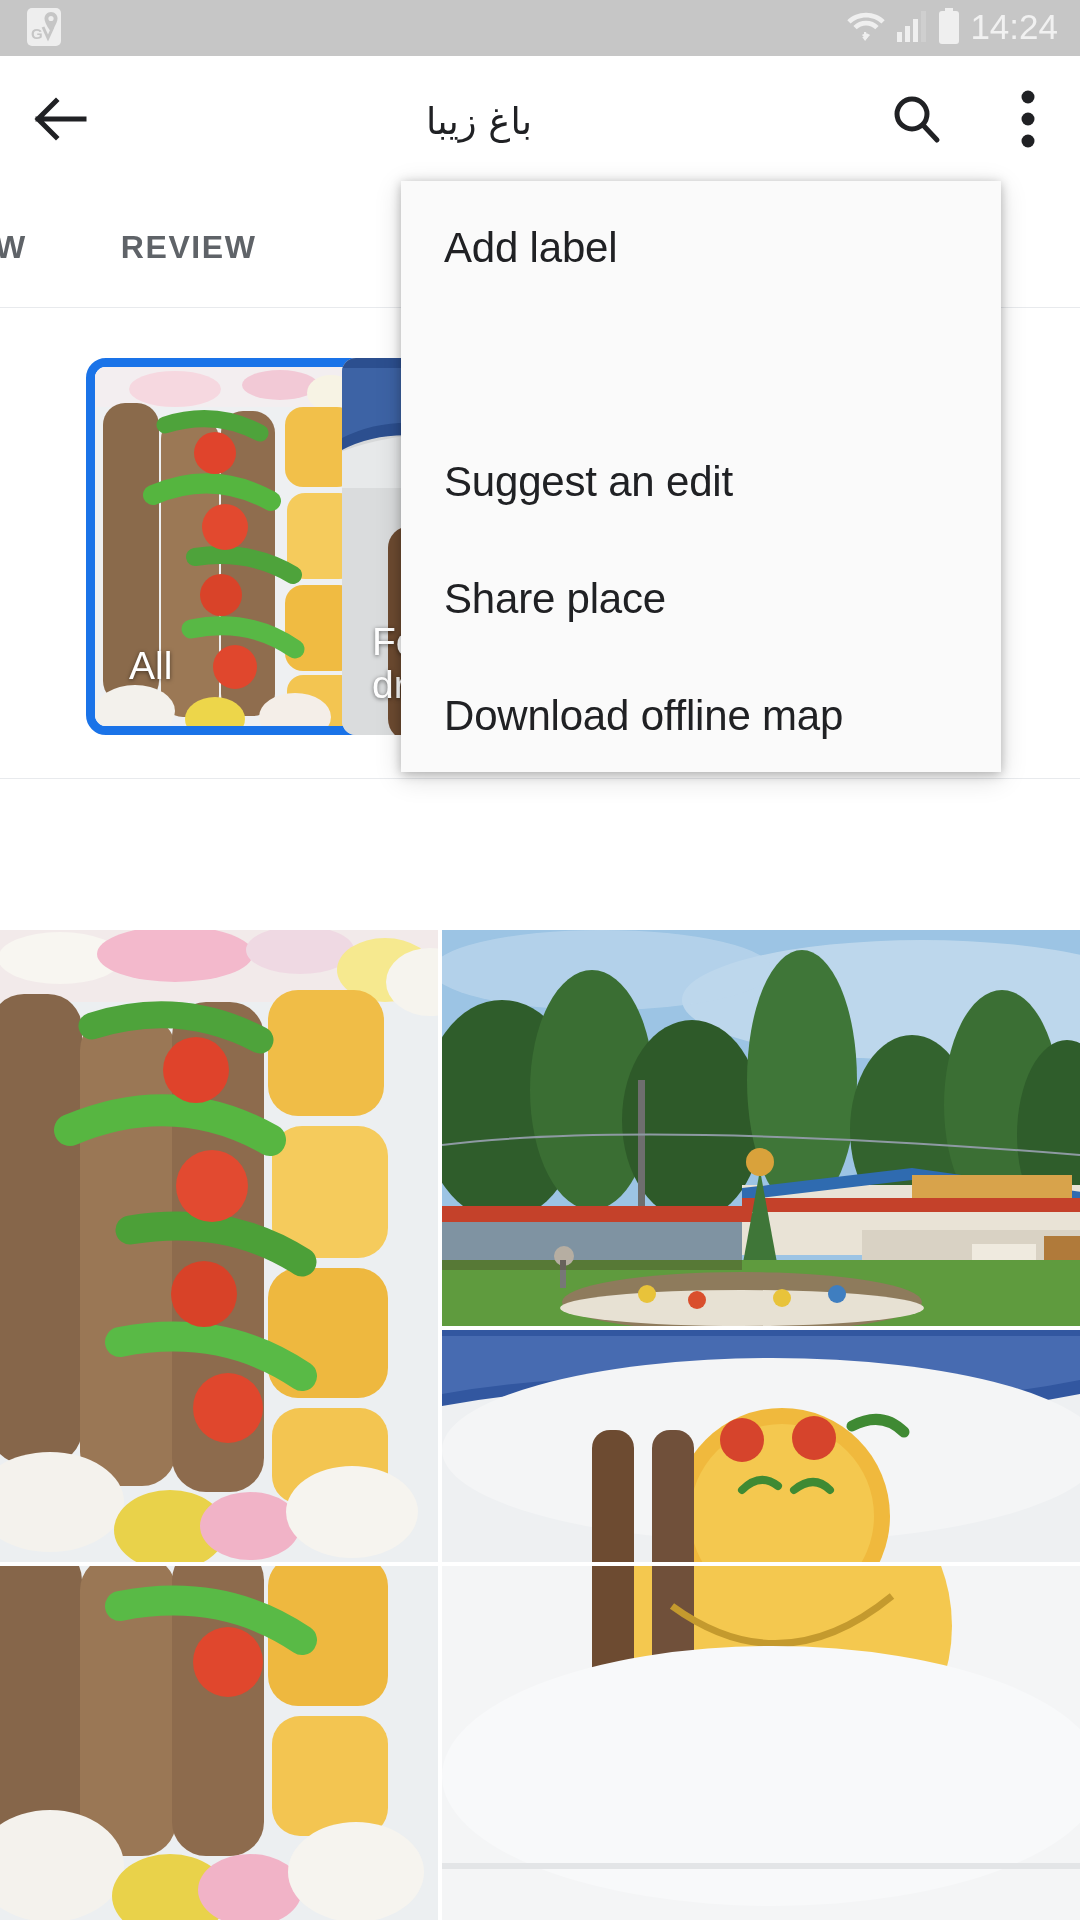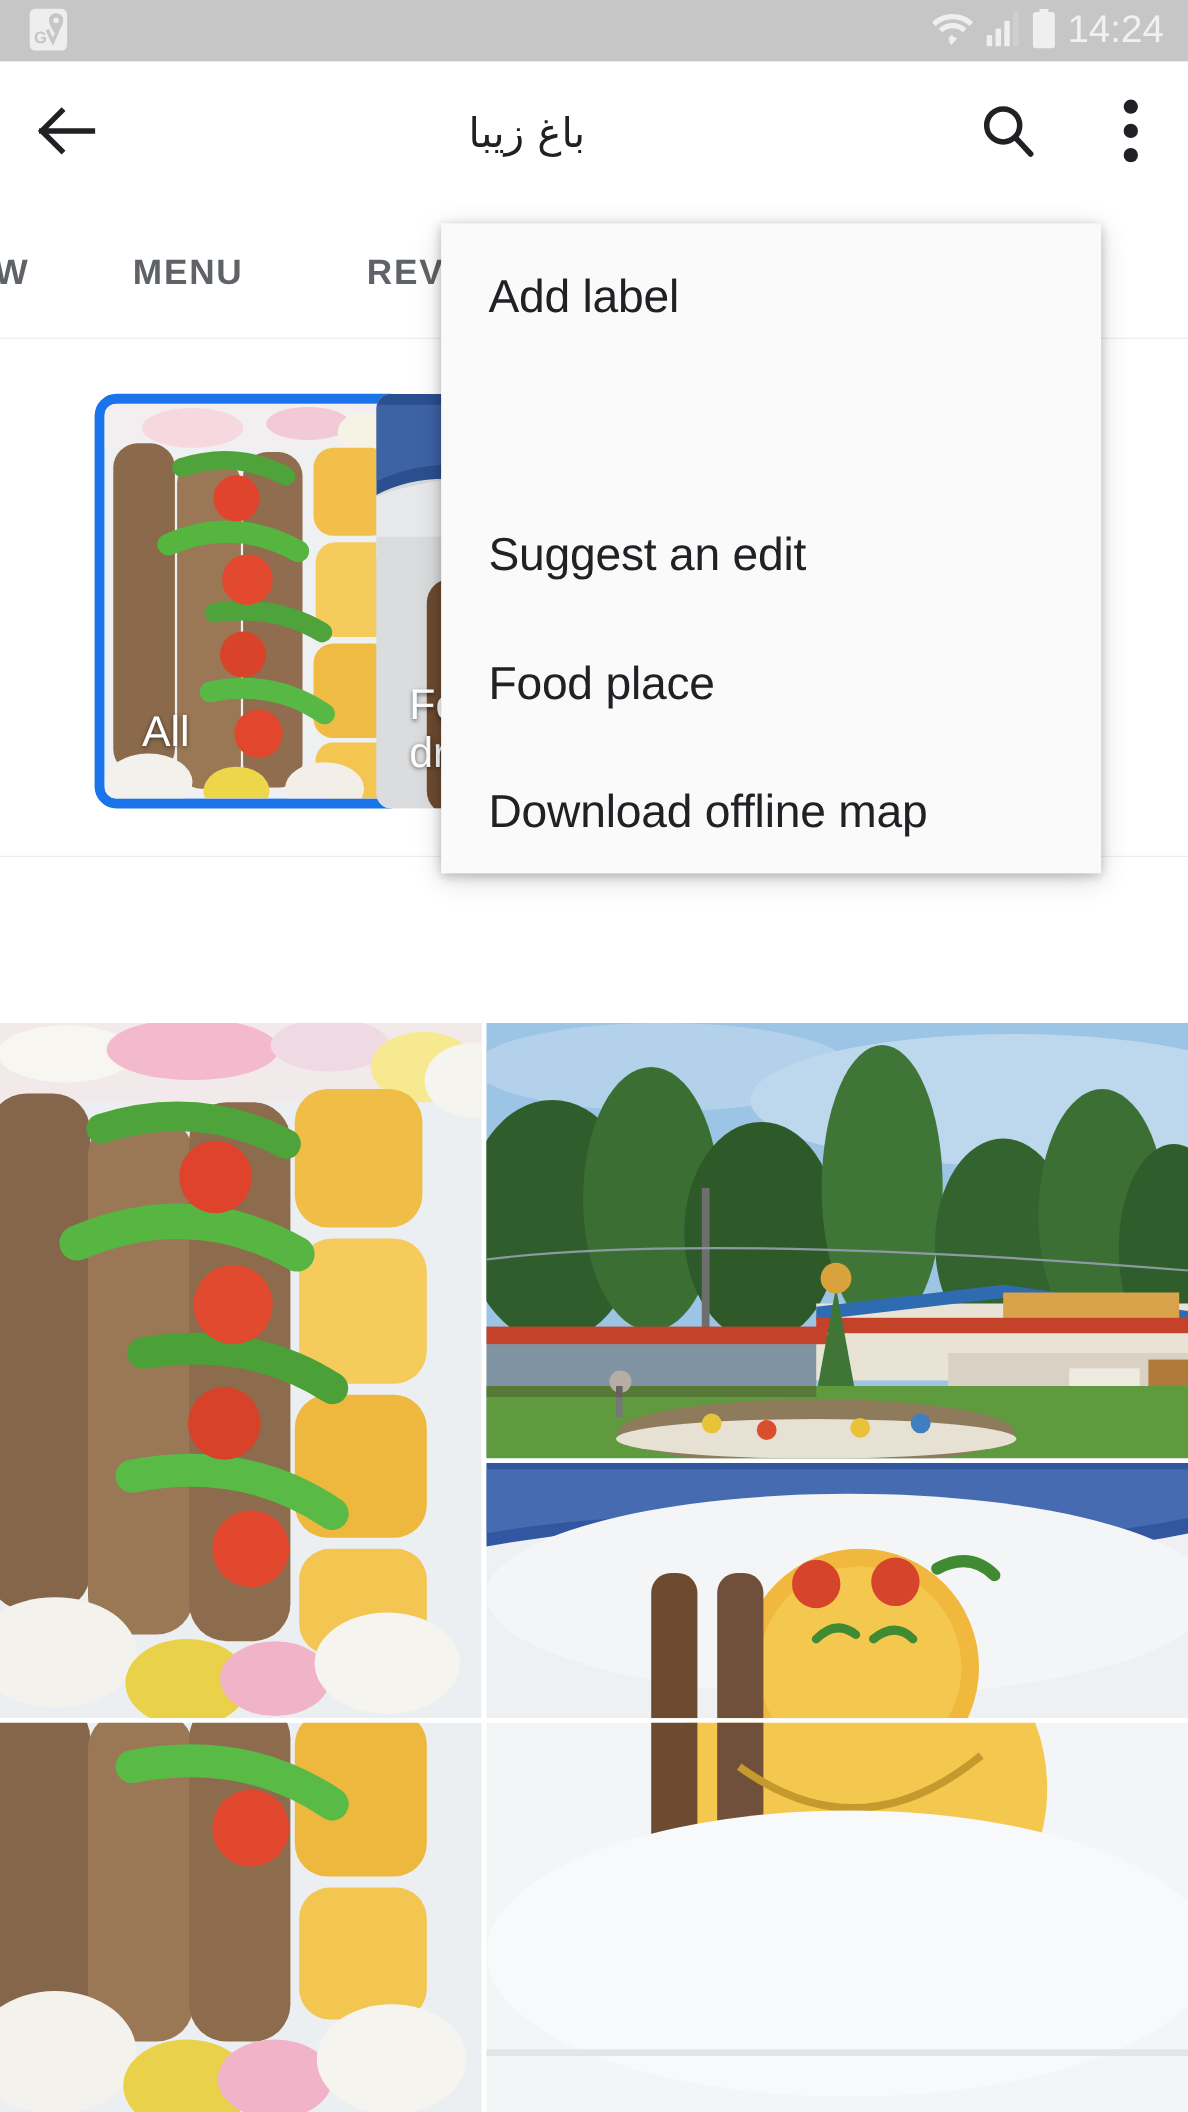--- a/index.html
+++ b/index.html
@@ -77,21 +77,21 @@
   .grid{ position:absolute; left:0; top:930px; width:1080px; height:990px; background:#fff; }
   .g-left{ position:absolute; left:0; top:0; width:438px; height:632px; overflow:hidden; }
   .g-r1{ position:absolute; left:442px; top:0; width:638px; height:396px; overflow:hidden; }
   .g-r2{ position:absolute; left:442px; top:400px; width:638px; height:232px; overflow:hidden; }
   .g-l2{ position:absolute; left:0; top:636px; width:438px; height:354px; overflow:hidden; }
   .g-r3{ position:absolute; left:442px; top:636px; width:638px; height:354px; overflow:hidden; }
 
   
   .menu{
     position:absolute; left:401px; top:181px; width:600px; height:591px;
-    background:#fafafa; box-shadow:0 2px 10px rgba(0,0,0,.26), 0 6px 26px rgba(0,0,0,.14);margin-top:22px;
+    background:#fafafa; box-shadow:0 2px 10px rgba(0,0,0,.26), 0 6px 26px rgba(0,0,0,.14);
   }
   .menu-item{
     position:absolute; left:0; width:679px; height:117px;
     display:flex; align-items:center; padding-left:43px;
     font-size:42px; color:#202124; letter-spacing:-.2px;
   }
 </style>
 </head>
 <body>
 
@@ -163,21 +163,20 @@
           <circle cx="7" cy="29" r="6.5" fill="#202124"></circle>
           <circle cx="7" cy="51" r="6.5" fill="#202124"></circle>
         </svg>
       </span>
     </div>
   </div>
 
   <div class="tabbar">
     <div class="tabstrip">
       <div class="tab tab-ovw">EW</div>
-      <div class="tab tab-menu">MENU</div>
       <div class="tab tab-rev">REVIEW</div>
     </div>
   </div>
 
   <div class="chiprow">
 
     <div class="chip sel">
       <div class="chip-img">
         <svg width="270" height="359" viewBox="0 0 270 359" preserveAspectRatio="xMidYMid slice">
           <rect width="270" height="359" fill="#eef0f2"></rect>
@@ -362,17 +361,17 @@
         <path d="M230 40 q110 80 220 -10" stroke="#c49a2e" stroke-width="7" fill="none"></path>
         <ellipse cx="330" cy="210" rx="330" ry="130" fill="#f8f9fa"></ellipse>
         <path d="M0 300 H638" stroke="#e3e5e7" stroke-width="6"></path>
       </svg>
     </div>
   </div>
 
   <div class="menu">
     <div class="menu-item" style="top:8px">Add label</div>
     <div class="menu-item" style="top:242px">Suggest an edit</div>
-    <div class="menu-item" style="top:359px">Food place</div>
+    <div class="menu-item" style="top:359px">Share place</div>
     <div class="menu-item" style="top:476px">Download offline map</div>
   </div>
 
 </div>
 
 </body></html>

